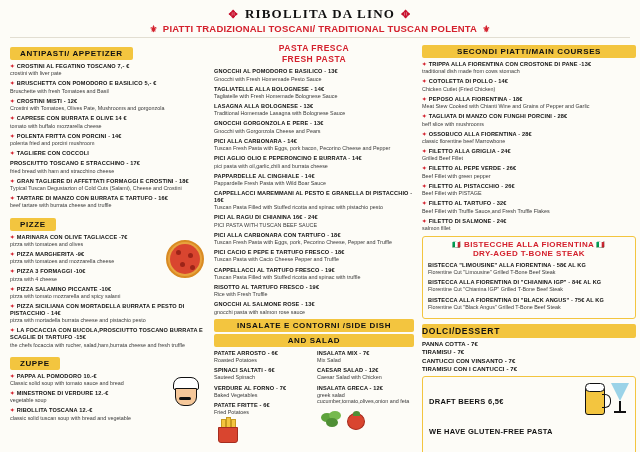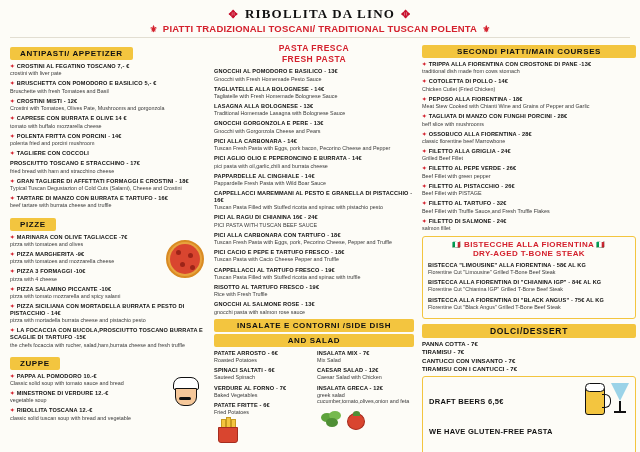--- a/index.html
+++ b/index.html
@@ -128,21 +128,21 @@
   
   .box-yellow{
     border:1.4px solid #f3c53f;border-radius:3px;padding:3px 5px 4px 5px;margin-top:4px;
   }
   .box-title{
     text-align:center;color:#d4212d;font-weight:bold;font-size:8px;
     letter-spacing:.4px;text-transform:uppercase;line-height:1.2;
   }
   .box-title .flag{font-size:7px;}
   .dolci-band{
-    background:#f3c53f;color:#111;text-align:center;font-weight:bold;
+    background:#f3c53f;color:#111;text-align:left;font-weight:bold;
     font-size:8.5px;letter-spacing:.7px;padding:2px 0;border-radius:2px;
     margin:5px 0 3px 0;text-transform:uppercase;
   }
   .dolce-line{font-size:6px;font-weight:bold;color:#111;text-transform:uppercase;margin-bottom:2.5px;letter-spacing:.1px;}
   .drinks-box{
     border:1.4px solid #f3c53f;border-radius:3px;padding:20px 6px;margin-top:4px;position:relative;min-height:52px;
   }
   .drink-line{font-size:7.5px;font-weight:bold;color:#111;text-transform:uppercase;margin-bottom:3px;letter-spacing:.3px;}
   .gluten{
     font-size:7.5px;font-weight:bold;color:#111;text-transform:uppercase;letter-spacing:.3px;margin-top:21px;

